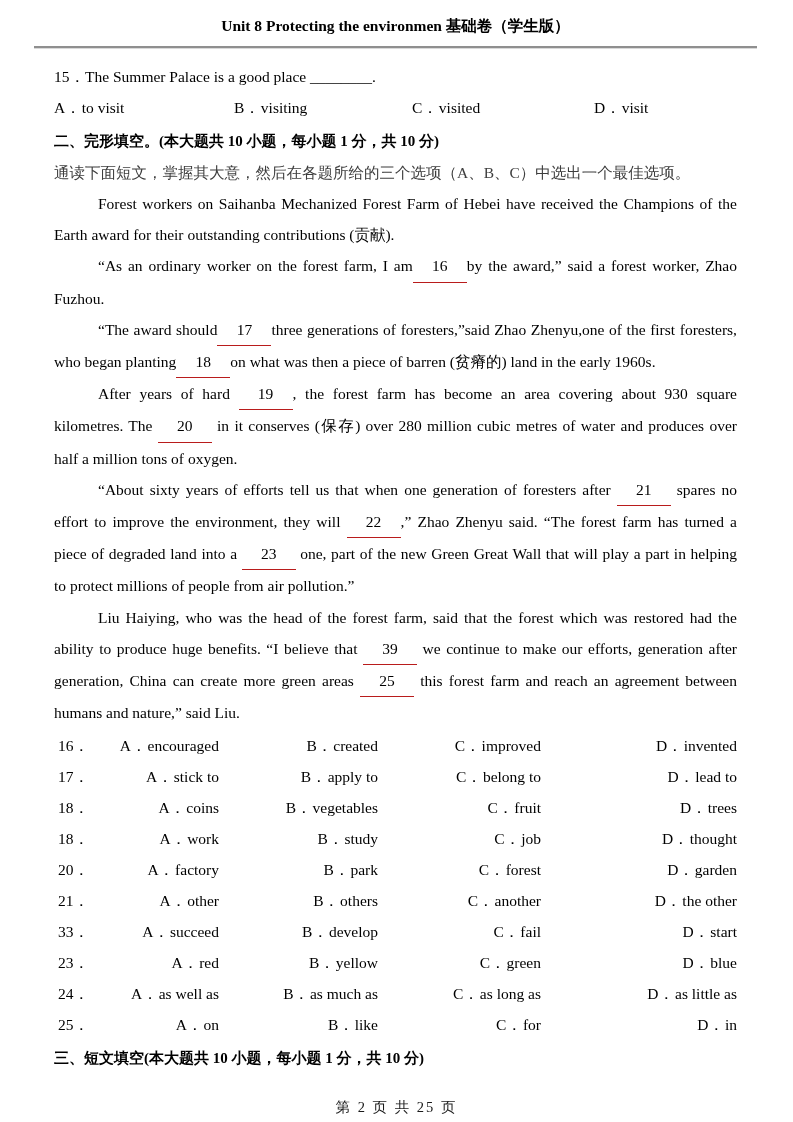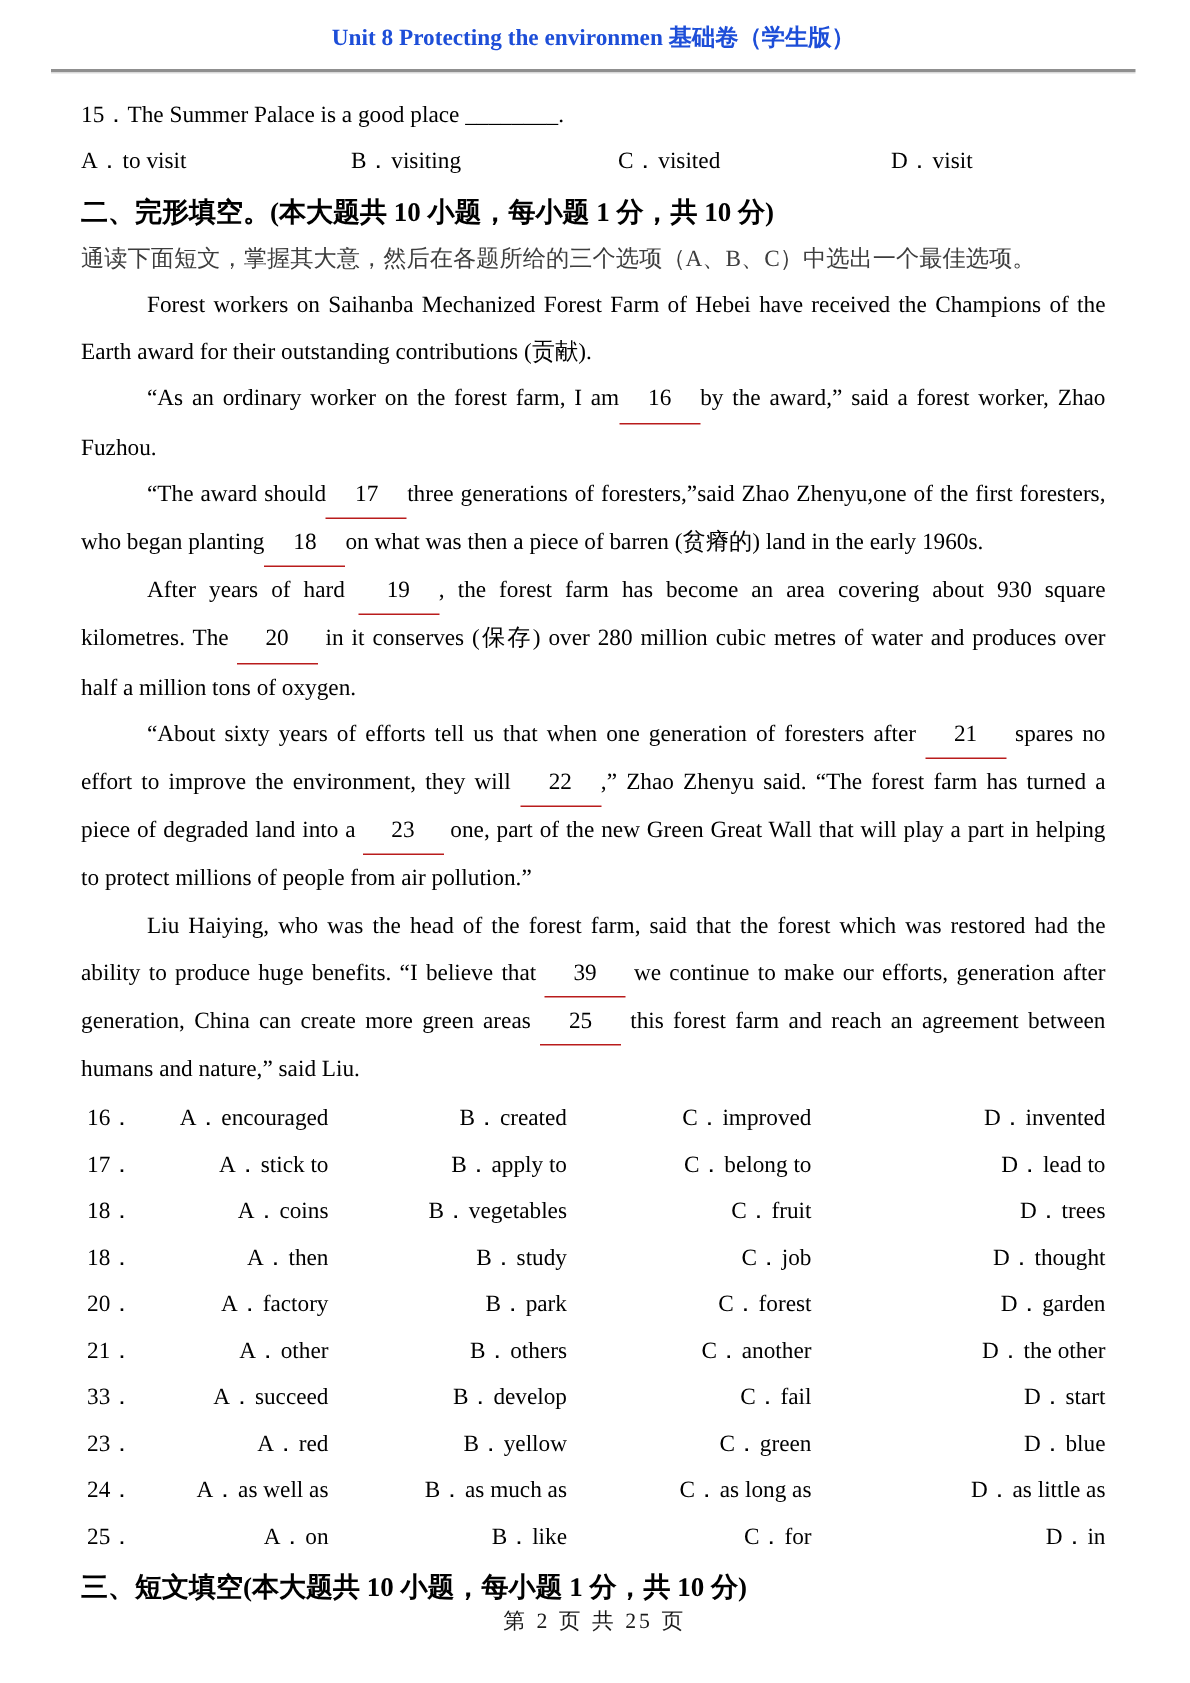--- a/index.html
+++ b/index.html
@@ -39,21 +39,21 @@
     line-height: 31px;
   }
   .options-row-q15 {
     display: grid;
     grid-template-columns: 161px 159px 163px 1fr;
     line-height: 31px;
     gap: 19px;
   }
   .section-heading {
     font-weight: bold;
-    font-size: 18px;
+    font-size: 15px;
     line-height: 32px;
     margin-top: 2px;
   }
   .instruction {
     line-height: 31px;
     color: #3d3d3d;
   }
   .passage p {
     margin: 0;
     text-indent: 44px;
@@ -77,33 +77,33 @@
     line-height: 31px;
     text-align: right;
   }
   .opt-letter {
     margin-right: 1px;
   }
   .footer {
     position: absolute;
     left: 0;
     right: 0;
-    bottom: 32px;
+    bottom: 5px;
     text-align: center;
     font-size: 14.5px;
     color: #1a1a1a;
     letter-spacing: 2px;
   }
 </style>
 </head>
 <body>
 
 <div class="page">
 
-  <div class="doc-title" style="color: #1d4ed8;">Unit 8 Protecting the environmen 基础卷（学生版）</div>
+  <div class="doc-title" style="color: #000000;">Unit 8 Protecting the environmen 基础卷（学生版）</div>
   <div class="header-rule"></div>
 
   <div class="q15-stem">15．The Summer Palace is a good place ________.</div>
 
   <div class="options-row-q15">
     <div><span class="opt-letter">A．</span><span>to visit</span></div>
     <div><span class="opt-letter">B．</span><span>visiting</span></div>
     <div><span class="opt-letter">C．</span><span>visited</span></div>
     <div><span class="opt-letter">D．</span><span>visit</span></div>
   </div>
@@ -141,21 +141,21 @@
     <div class="cloze-row">
       <div>18．</div>
       <div><span class="opt-letter">A．</span><span>coins</span></div>
       <div><span class="opt-letter">B．</span><span>vegetables</span></div>
       <div><span class="opt-letter">C．</span><span>fruit</span></div>
       <div><span class="opt-letter">D．</span><span>trees</span></div>
     </div>
 
     <div class="cloze-row">
       <div>18．</div>
-      <div><span class="opt-letter">A．</span><span>then</span></div>
+      <div><span class="opt-letter">A．</span><span>work</span></div>
       <div><span class="opt-letter">B．</span><span>study</span></div>
       <div><span class="opt-letter">C．</span><span>job</span></div>
       <div><span class="opt-letter">D．</span><span>thought</span></div>
     </div>
 
     <div class="cloze-row">
       <div>20．</div>
       <div><span class="opt-letter">A．</span><span>factory</span></div>
       <div><span class="opt-letter">B．</span><span>park</span></div>
       <div><span class="opt-letter">C．</span><span>forest</span></div>

